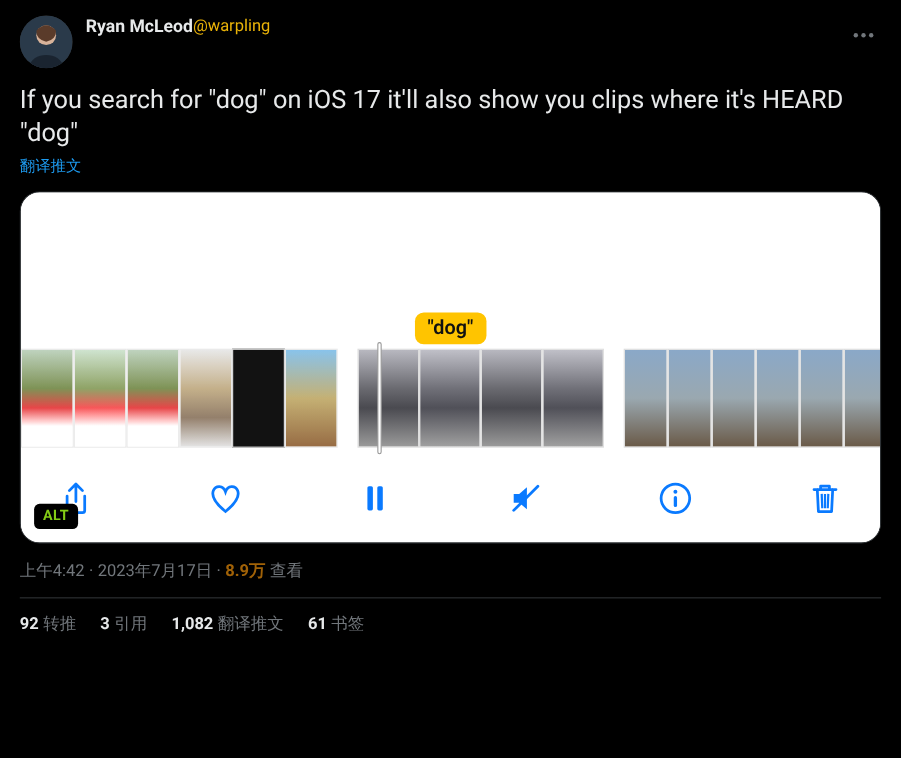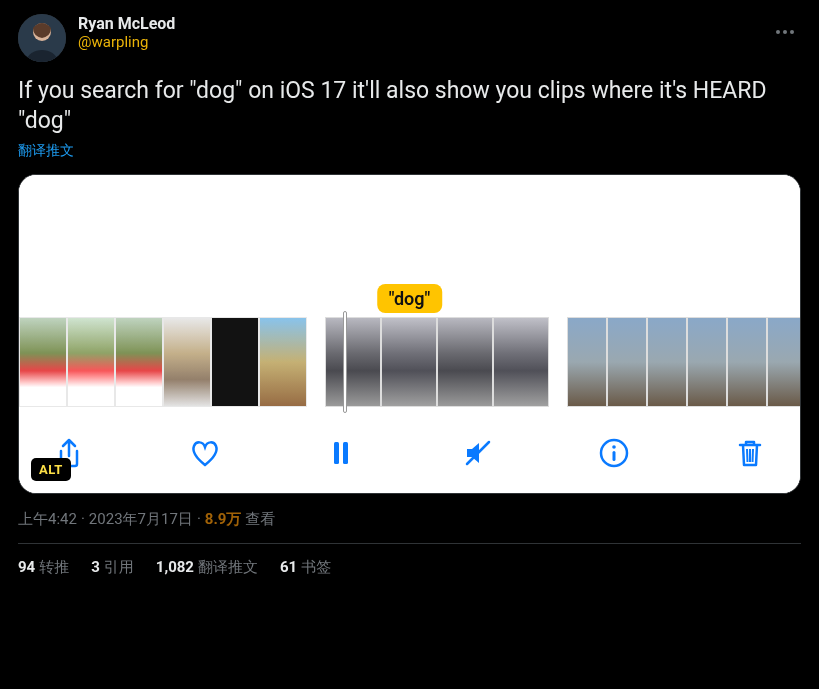--- a/index.html
+++ b/index.html
@@ -9,21 +9,21 @@
     font-family: -apple-system, BlinkMacSystemFont, "Segoe UI", Roboto, Helvetica, Arial, sans-serif;
     color: #e7e9ea;
   }
   .tweet { padding: 14px 18px 0 18px; position: relative; }
   .header { display: flex; align-items: flex-start; gap: 12px; }
   .avatar {
     width: 48px; height: 48px; border-radius: 50%; overflow: hidden;
     background: #333; flex-shrink: 0;
   }
   .avatar svg { width: 100%; height: 100%; display: block; }
-  .names { display: flex; flex-direction: column; line-height: 1.2; }
+  .names { display: flex; line-height: 1.2; }
   .display-name { font-weight: 700; font-size: 16px; color: #e7e9ea; }
   .handle { color: #eab308; font-size: 15px; }
   .more {
     position: absolute; top: 12px; right: 18px; color: #71767b;
     font-size: 20px; letter-spacing: 2px; padding: 4px 6px;
     border-radius: 50%; cursor: pointer;
   }
   .body-text {
     margin-top: 14px; font-size: 23px; line-height: 1.3;
     color: #e7e9ea; font-weight: 400;
@@ -64,21 +64,21 @@
   .cluster.b .thumb { width: 56px; }
   .cluster.c .thumb { width: 40px; }
   .toolbar {
     display: flex; justify-content: space-between; align-items: center;
     padding: 18px 34px 24px 34px; background: #fff;
   }
   .tool-btn { color: #0a7aff; cursor: pointer; }
   .tool-btn svg { width: 32px; height: 32px; display: block; }
   .alt-badge {
     position: absolute; left: 12px; bottom: 12px;
-    background: #000; color: #fde047; font-weight: 700;
+    background: #000; color: #84cc16; font-weight: 700;
     font-size: 13px; padding: 4px 8px; border-radius: 5px;
     letter-spacing: 0.5px;
   }
   .meta {
     margin-top: 16px; color: #71767b; font-size: 15px;
     display: flex; align-items: flex-start; gap: 4px;
   }
   .meta .views-num { color: #a16207; font-weight: 700; }
   .divider { border-top: 1px solid #2f3336; margin-top: 14px; }
   .stats {
@@ -197,21 +197,21 @@
     <span>2023年7月17日</span>
     <span> · </span>
     <span class="views-num">8.9万</span>
     <span> 查看</span>
   </div>
 
   <div class="divider"></div>
 
   <div class="stats">
     <span class="stat">
-      <span class="num">94</span><span>转推</span>
+      <span class="num">92</span><span>转推</span>
     </span>
     <span class="stat">
       <span class="num">3</span><span>引用</span>
     </span>
     <span class="stat">
       <span class="num">1,082</span><span>翻译推文</span>
     </span>
     <span class="stat">
       <span class="num">61</span><span>书签</span>
     </span>

